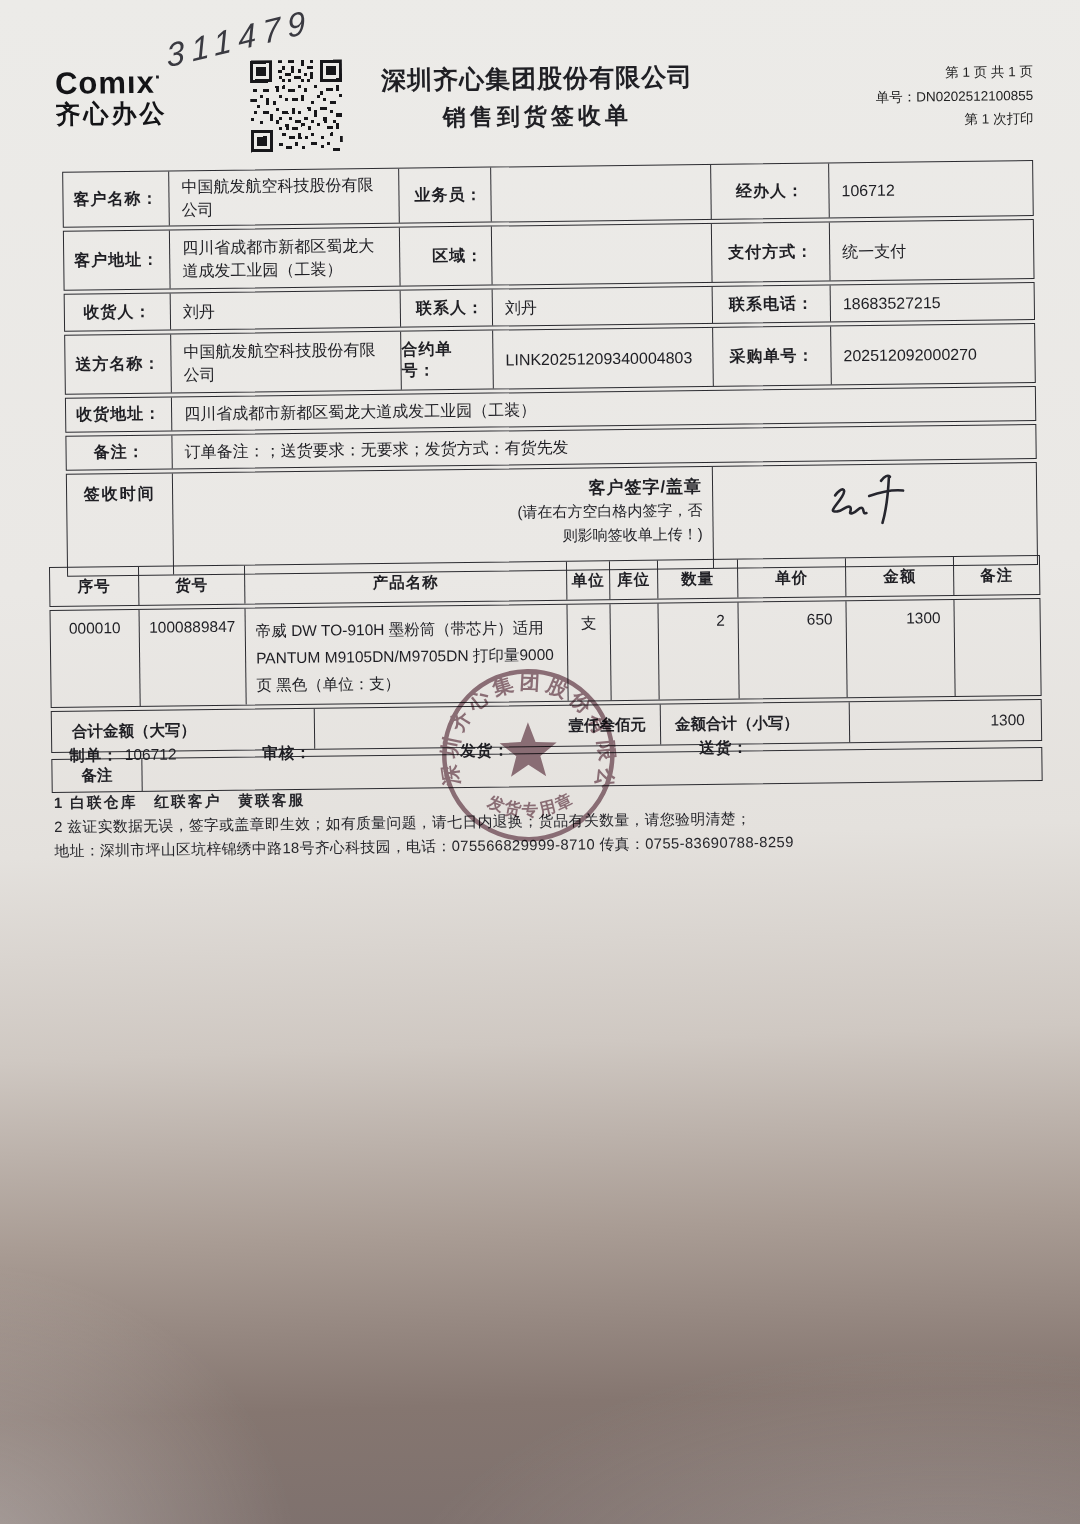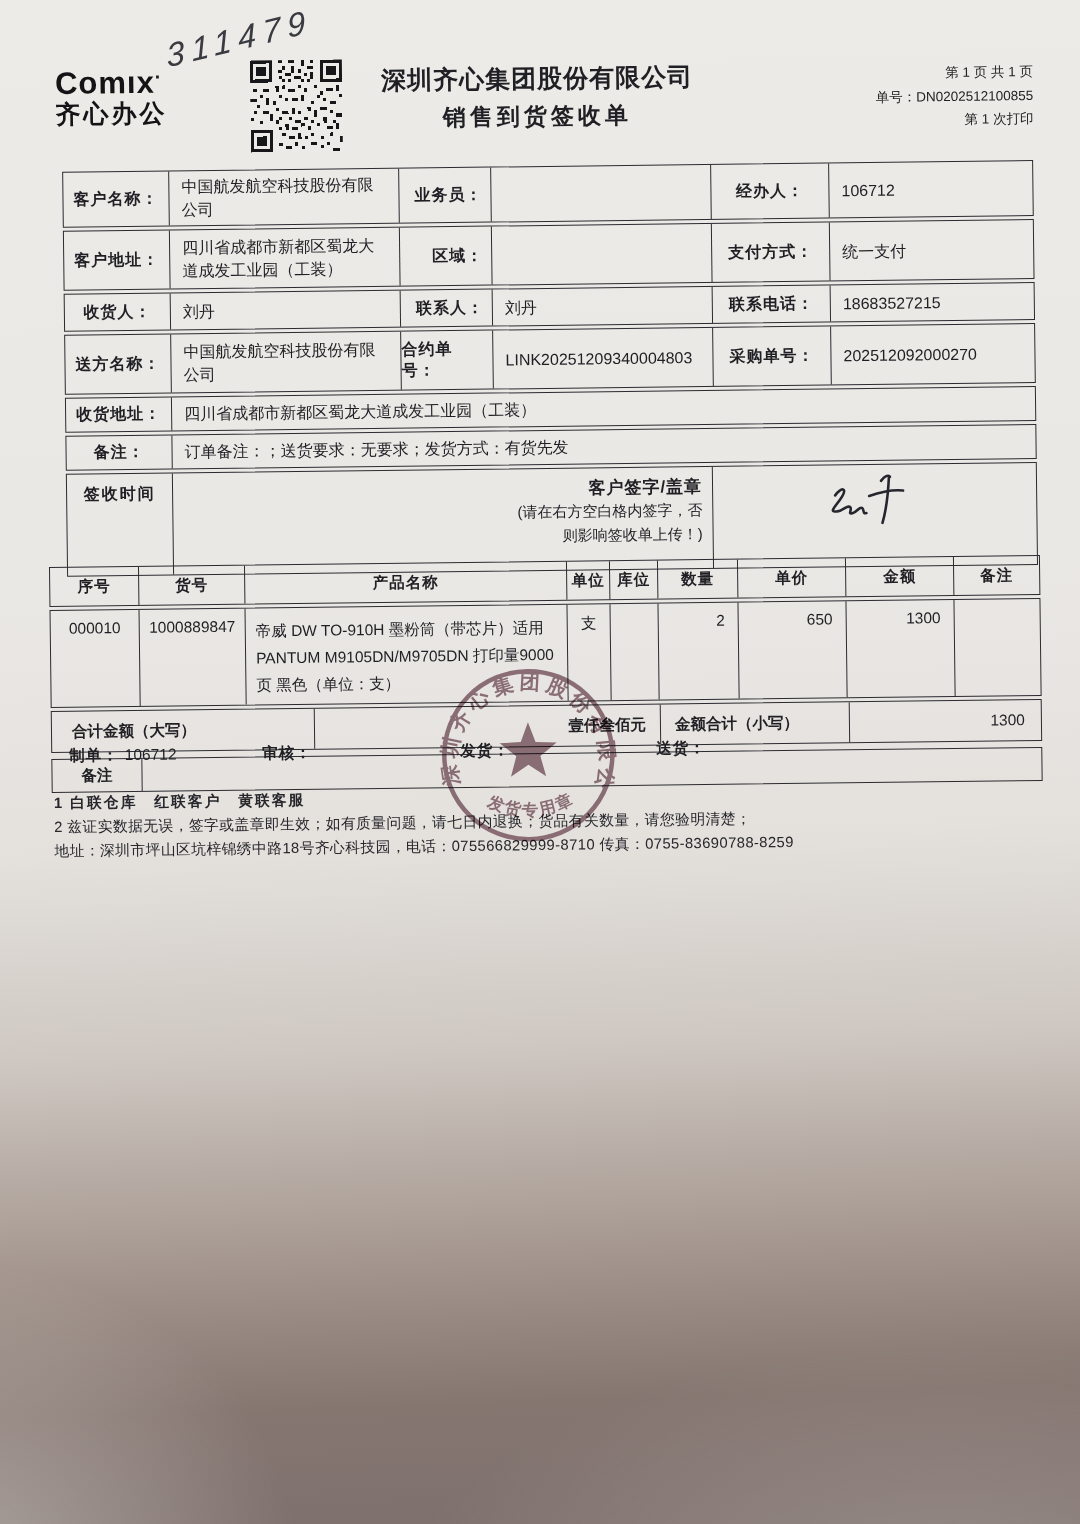--- a/index.html
+++ b/index.html
@@ -72,21 +72,21 @@
   .ptotal > div { font-size:15.5px; }
   .ptotal .t-lbl { padding-left:20px; font-weight:700; }
   .ptotal .t-cn { justify-content:flex-end; padding-right:14px; font-weight:700; }
   .ptotal .t-lbl2 { padding-left:14px; font-weight:700; }
   .ptotal .t-amt { justify-content:flex-end; padding-right:16px; }
   .premark { min-height:34px; margin-top:6px; }
   .premark .p-lbl { justify-content:center; font-weight:700; font-size:15.5px; }
   
   .made-row { position:absolute; left:64px; top:740px; display:flex; font-size:15.5px; font-weight:700; letter-spacing:1px; }
   .made-row .f1 { width:193px; } .made-row .f2 { width:198px; }
-  .made-row .f3 { width:196px; } .made-row .f4 { width:auto; }
+  .made-row .f3 { width:196px; } .made-row .f4 { width:auto;margin-left:43px; }
   .made-row span.v { font-weight:400; margin-left:6px; letter-spacing:0; }
   .foot-notes { position:absolute; left:48px; top:786px; font-size:14.8px; line-height:1.62; color:#26262b; letter-spacing:0.4px; }
   .foot-notes .n1 { font-weight:700; letter-spacing:2px; }
   
   .stamp { position:absolute; left:432px; top:664px; width:182px; height:182px; opacity:0.84; mix-blend-mode:multiply; }
 </style>
 </head>
 <body>
 
 <div class="sheet">

